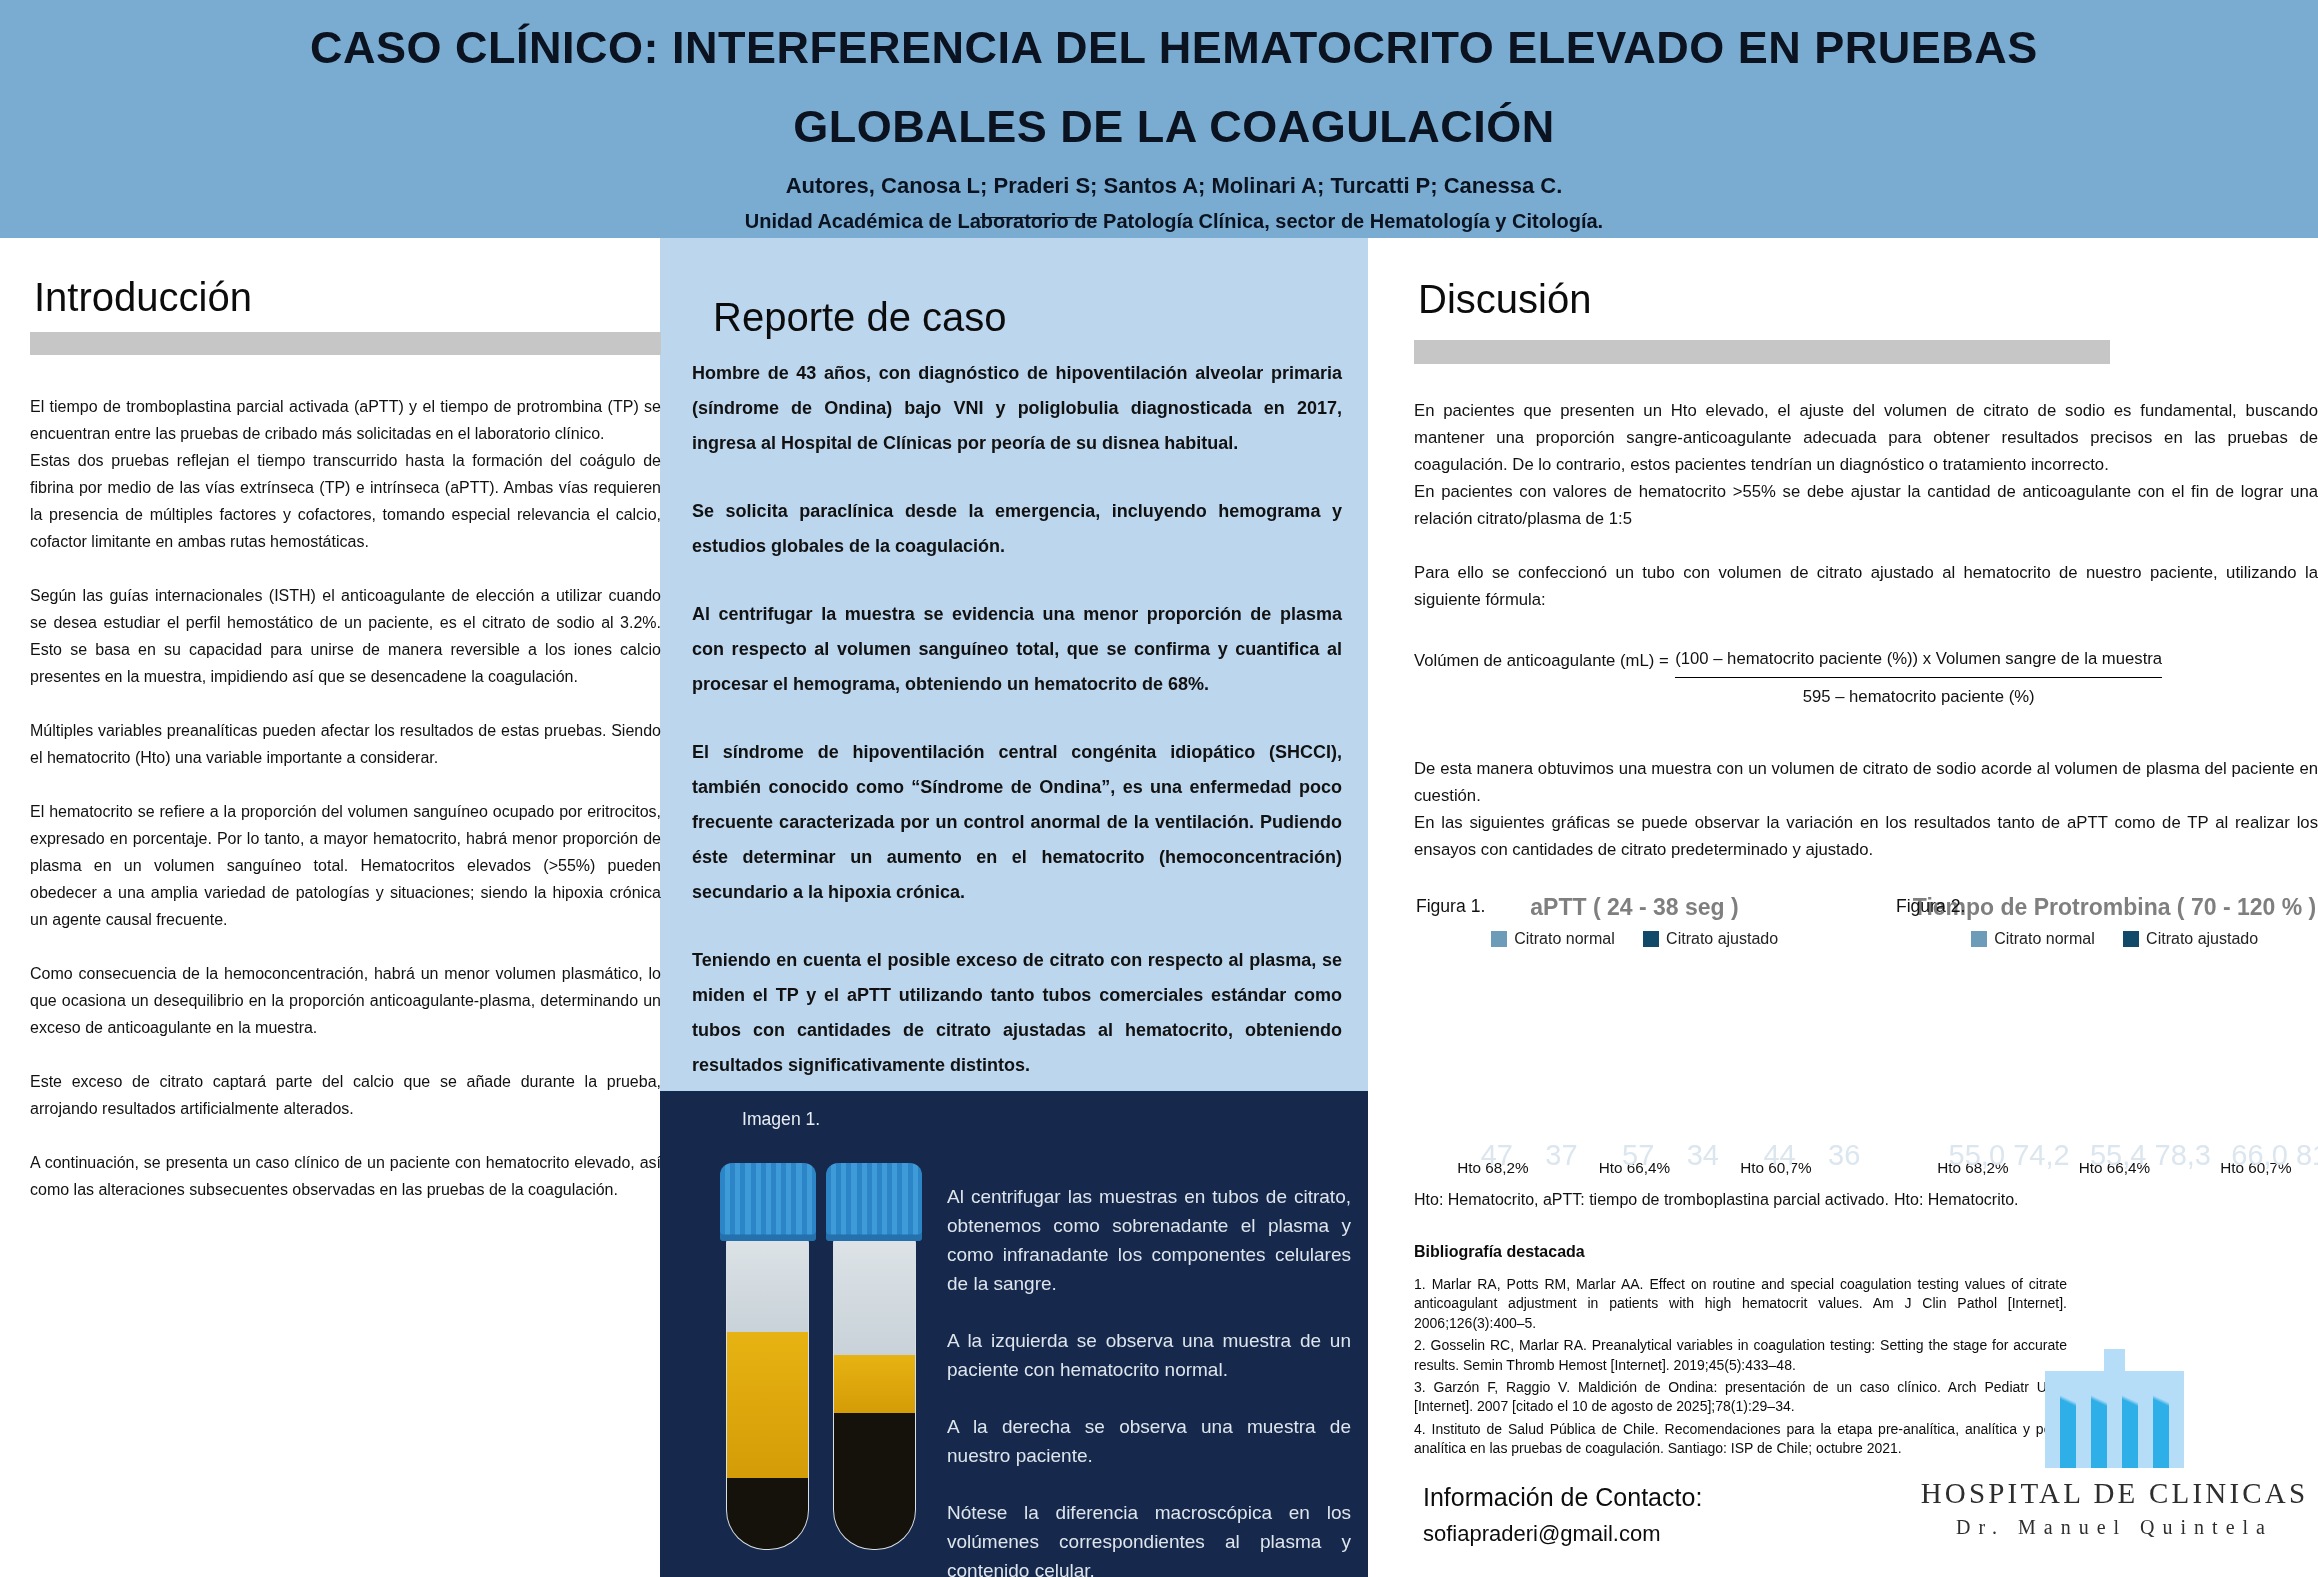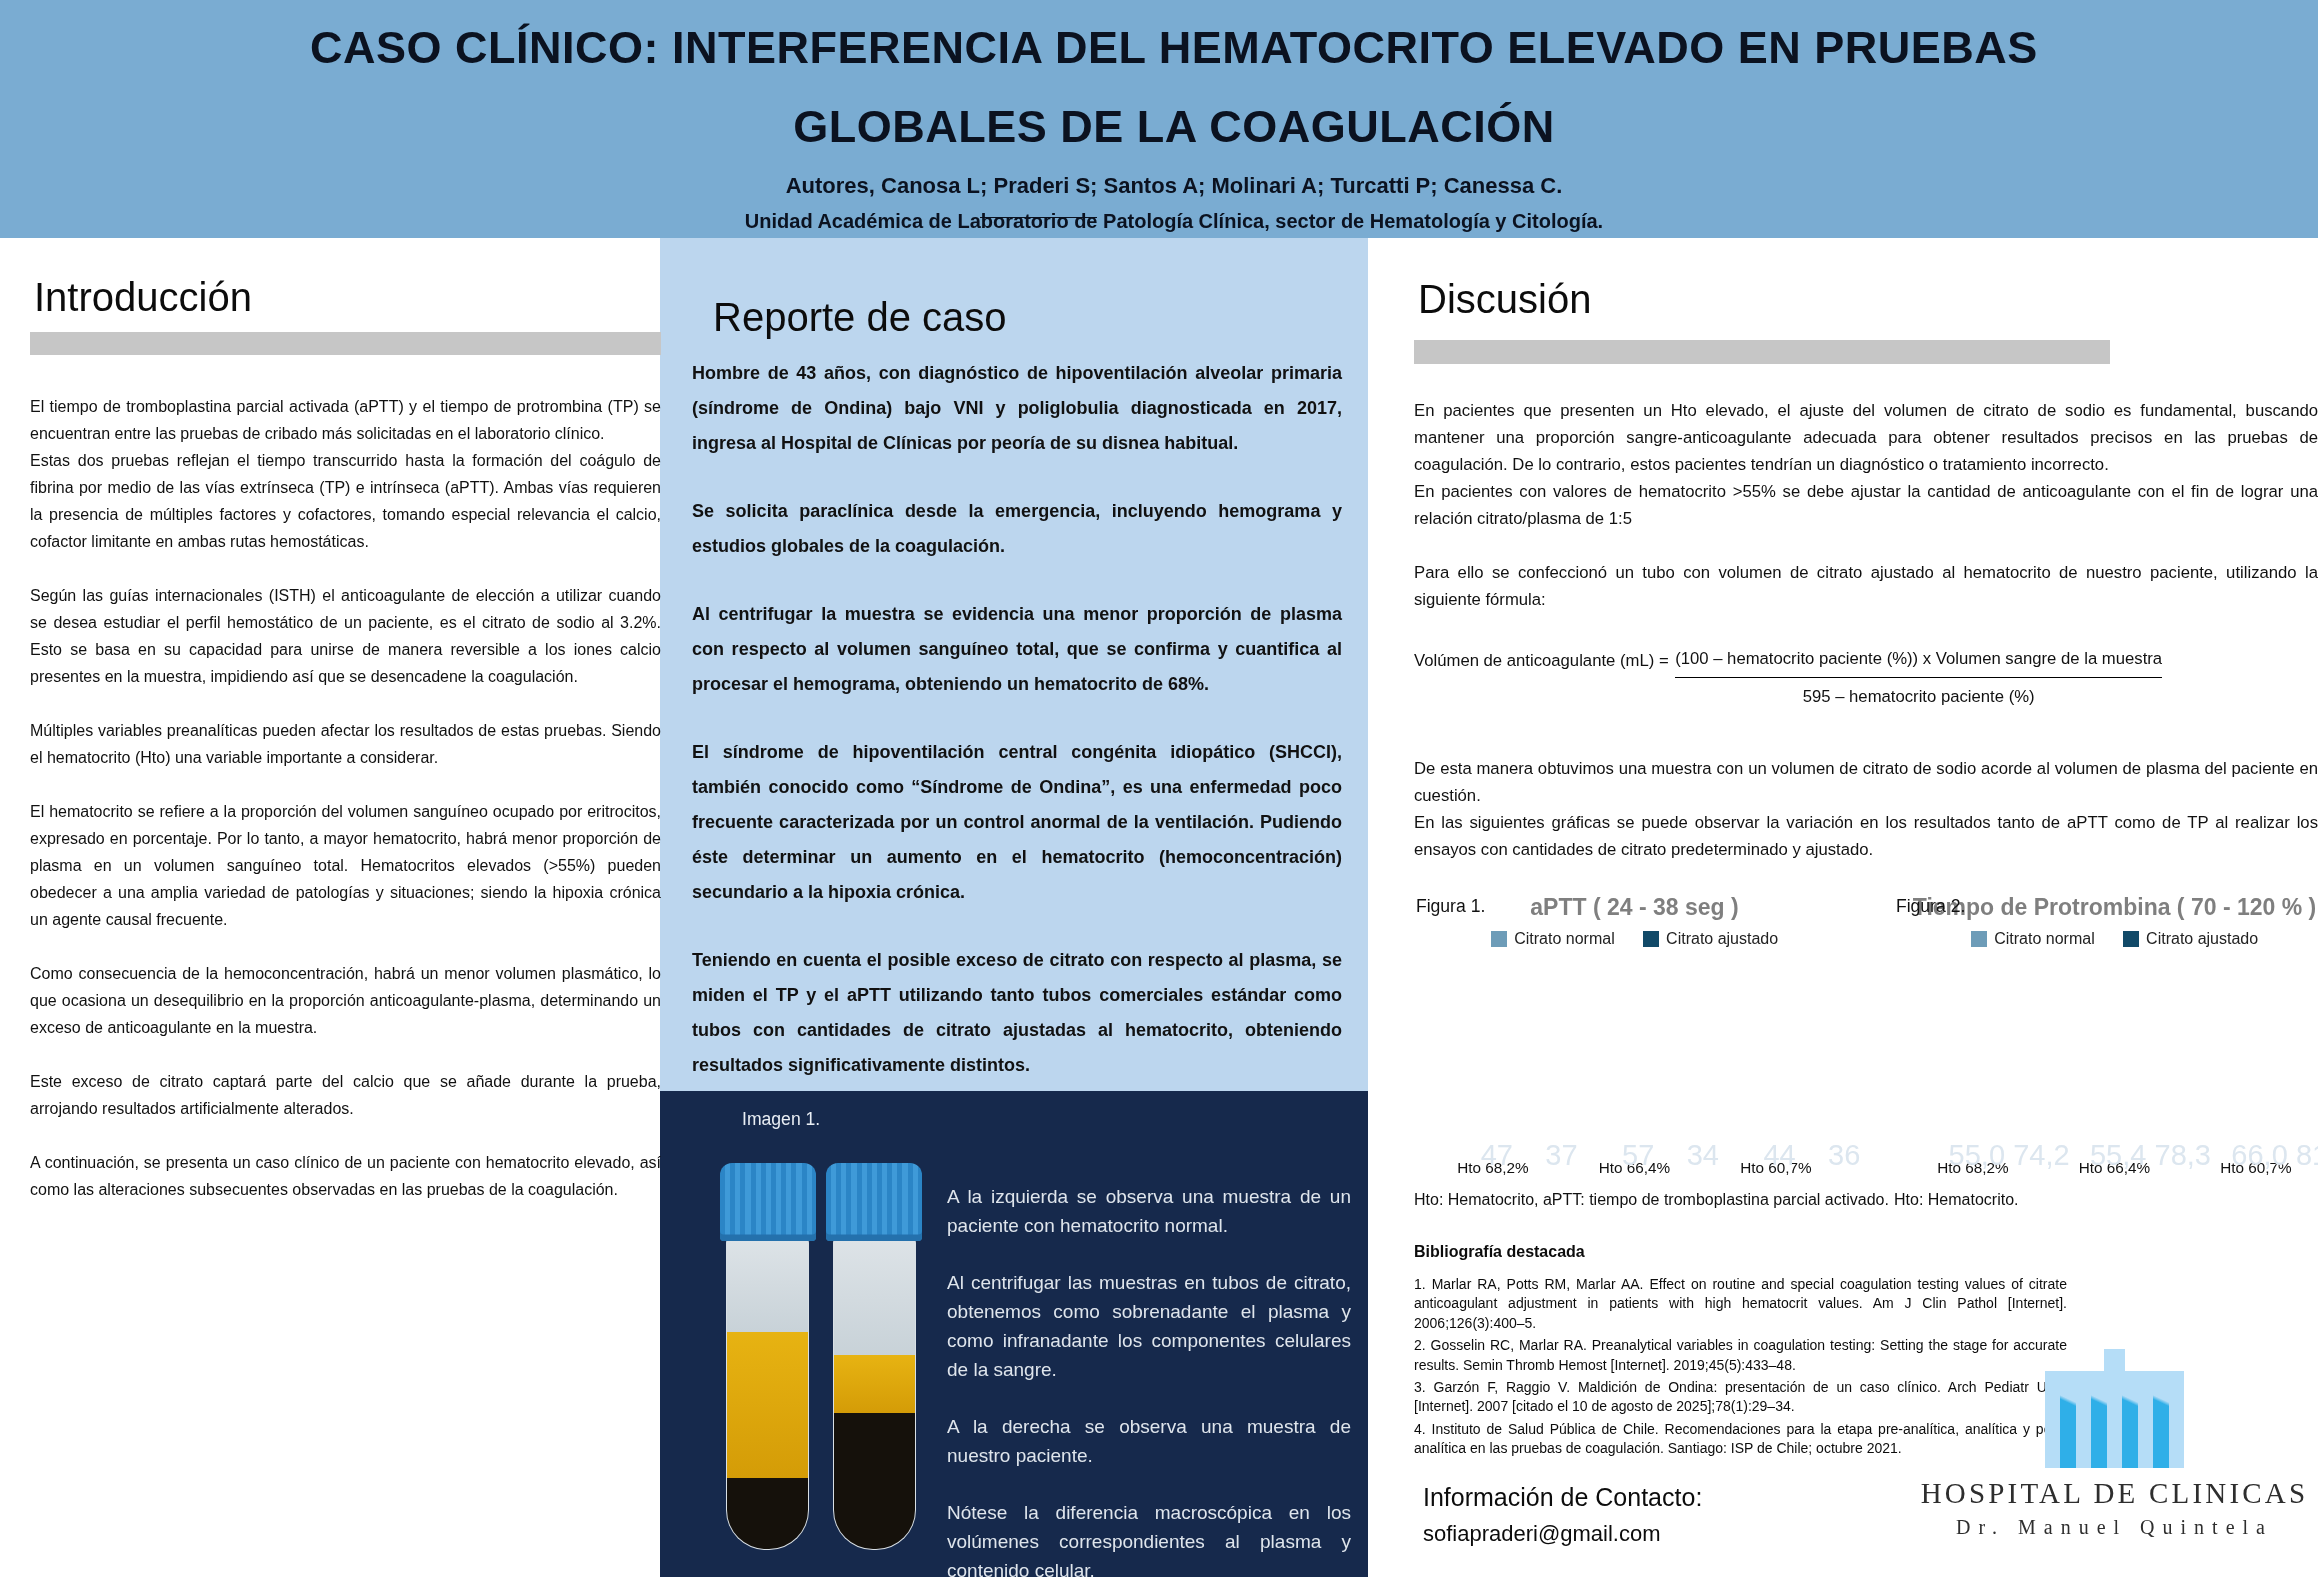--- a/index.html
+++ b/index.html
@@ -146,22 +146,22 @@
     <div class="tube tube-patient">
       <div class="tube-cap"></div>
       <div class="tube-body">
         <div class="layer-label"></div>
         <div class="layer-plasma"></div>
         <div class="layer-cells"></div>
       </div>
     </div>
   </div>
   <div class="tube-caption">
+    <p>Al centrifugar las muestras en tubos de citrato, obtenemos como sobrenadante el plasma y como infranadante los componentes celulares de la sangre.</p>
     <p>A la izquierda se observa una muestra de un paciente con hematocrito normal.</p>
-    <p>Al centrifugar las muestras en tubos de citrato, obtenemos como sobrenadante el plasma y como infranadante los componentes celulares de la sangre.</p>
     <p>A la derecha se observa una muestra de nuestro paciente.</p>
     <p>Nótese la diferencia macroscópica en los volúmenes correspondientes al plasma y contenido celular.</p>
   </div>
 
   <div class="sec-heading" style="left:1418px; top:277px;">Discusión</div>
   <div class="hbar" style="left:1414px; top:340px; width:696px; height:24px;"></div>
   <div class="textcol disc-text">
     <p>En pacientes que presenten un Hto elevado, el ajuste del volumen de citrato de sodio es fundamental, buscando mantener una proporción sangre-anticoagulante adecuada para obtener resultados precisos en las pruebas de coagulación. De lo contrario, estos pacientes tendrían un diagnóstico o tratamiento incorrecto.</p>
     <p class="tight">En pacientes con valores de hematocrito &gt;55% se debe ajustar la cantidad de anticoagulante con el fin de lograr una relación citrato/plasma de 1:5</p>
     <p>Para ello se confeccionó un tubo con volumen de citrato  ajustado al hematocrito de  nuestro paciente, utilizando  la siguiente fórmula:</p>

